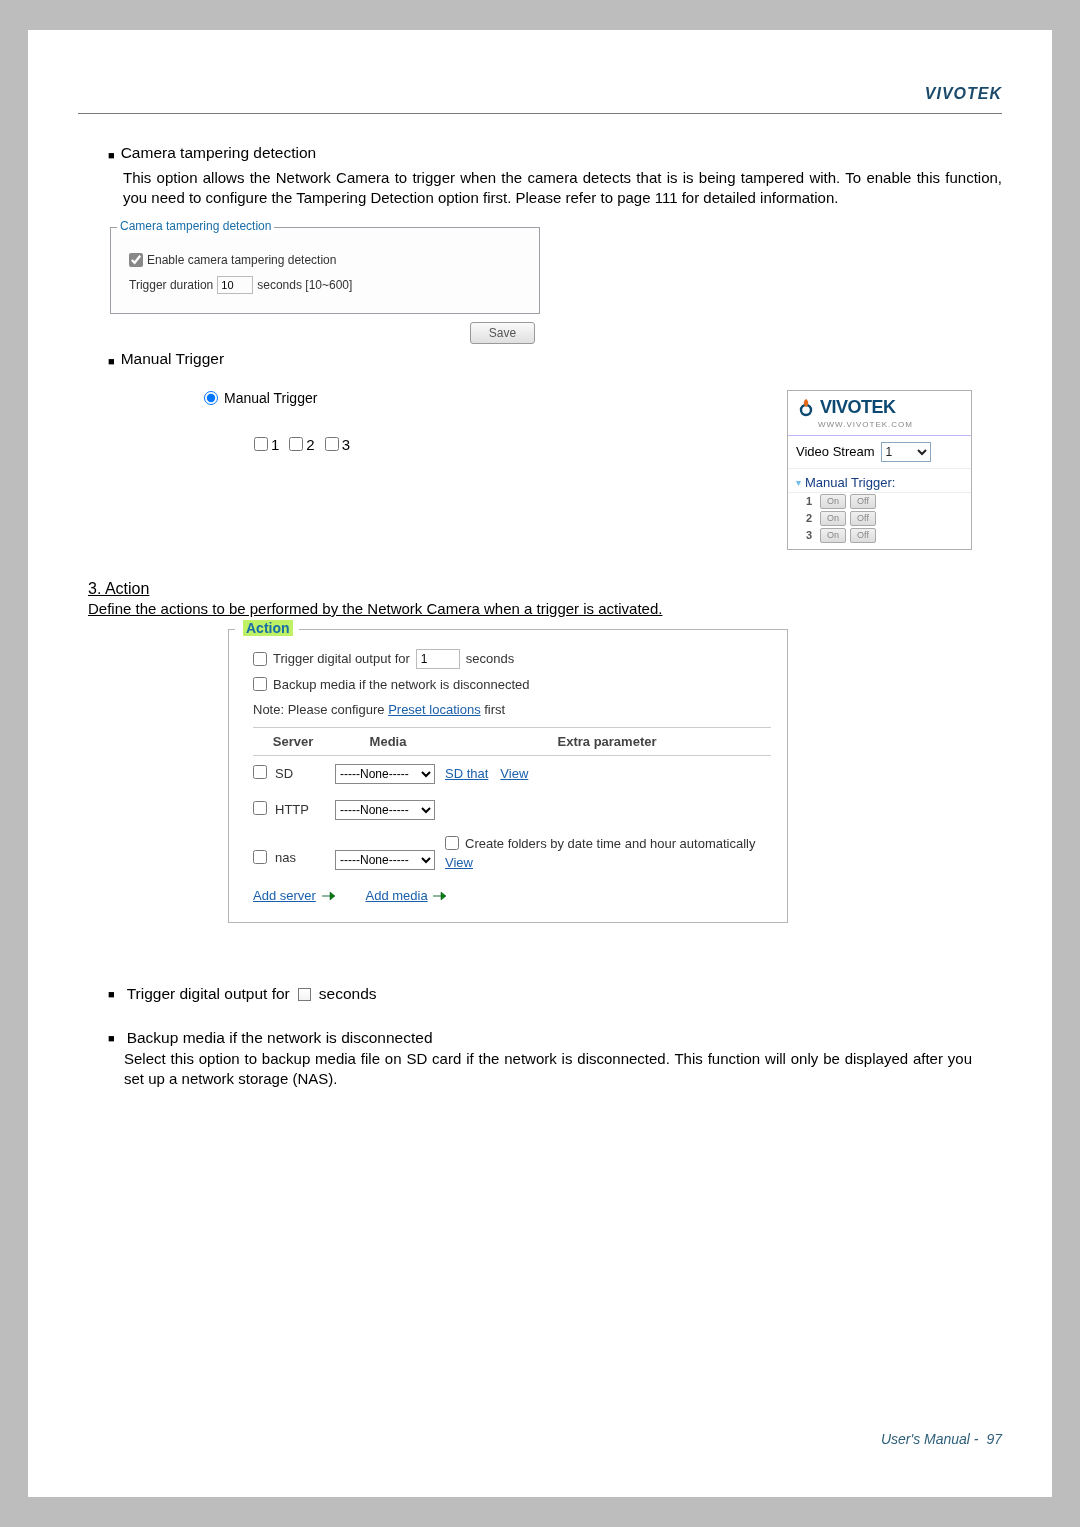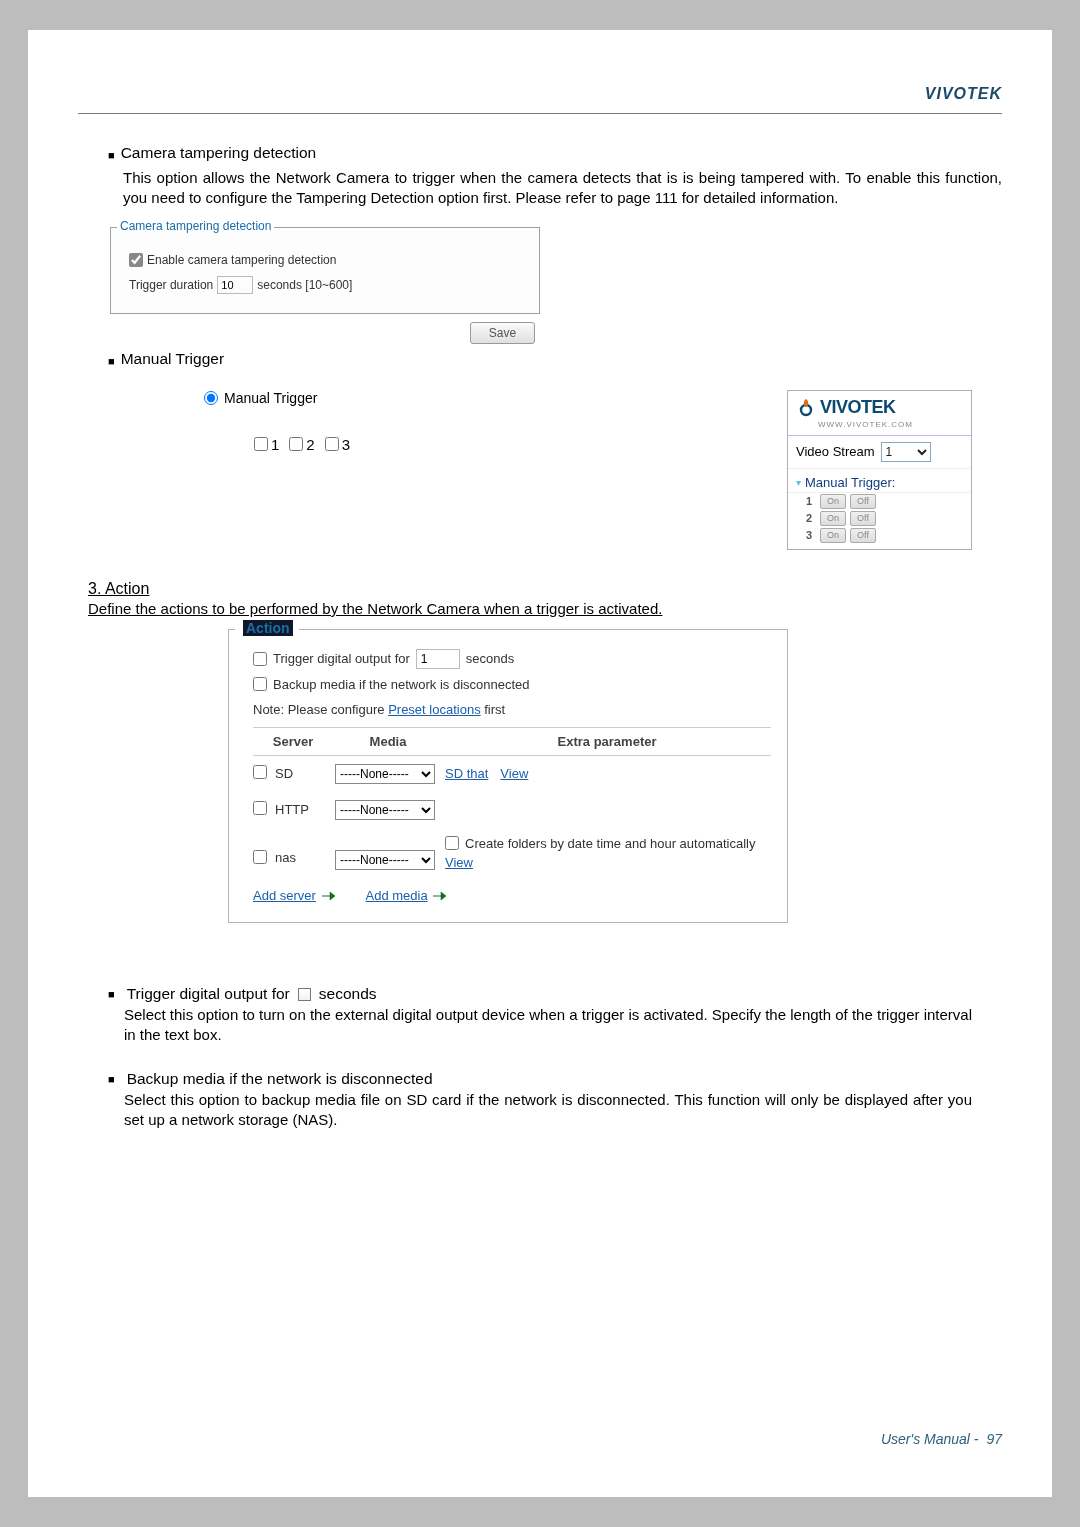--- a/index.html
+++ b/index.html
@@ -122,21 +122,21 @@
   }
   .action-box::before, .action-box::after {
     content:"";
     position:absolute;
     top:0;
     height:1px;
     background:#b5b5b5;
   }
   .action-box::before { left:0; width:6px; }
   .action-box::after { left:70px; right:0; }
-  .action-legend { position:absolute; top:-9px; left:14px; color:#196ea8; font-weight:bold; background:#0f172a; padding:0 3px; font-size:14px;}
+  .action-legend { position:absolute; top:-9px; left:14px; color:#196ea8; font-weight:bold; background:#bef264; padding:0 3px; font-size:14px;}
   .arow { display:flex; align-items:center; gap:6px; margin:8px 0; flex-wrap:wrap;}
   .arow input[type=text]{ width:44px; height:20px; border:1px solid #bbb; text-align:left; padding:0 4px; font-size:12px;}
   .note-row { margin: 10px 0 10px 0; font-size:13px; }
   .alink { color:#1a5fab; text-decoration: underline; }
   .thead-row { display:flex; font-weight:bold; color:#444; border-top:1px solid #ccc; border-bottom:1px solid #ccc; padding:6px 0; }
   .thead-row .c1{ width:80px; text-align:center;}
   .thead-row .c2{ width:110px; text-align:center;}
   .thead-row .c3{ flex:1; text-align:center;}
   .srow { display:flex; align-items:center; padding:8px 0; gap:0;}
   .srow .cb { width:22px;}
@@ -331,21 +331,20 @@
   </div>
 
   <div class="lower-block">
     <div class="lower-item">
       <div class="lower-title">
         <span class="sq-bullet">■</span>
         <span>Trigger digital output for </span>
         <span class="fake-box"></span>
         <span> seconds</span>
       </div>
-      <div class="lower-body">Select this option to turn on the external digital output device when a trigger is activated. Specify the length of the trigger interval in the text box.</div>
     </div>
     <div class="lower-item">
       <div class="lower-title">
         <span class="sq-bullet">■</span>
         <span>Backup media if the network is disconnected</span>
       </div>
       <div class="lower-body">Select this option to backup media file on SD card if the network is disconnected. This function will only be displayed after you set up a network storage (NAS).</div>
     </div>
   </div>
 

